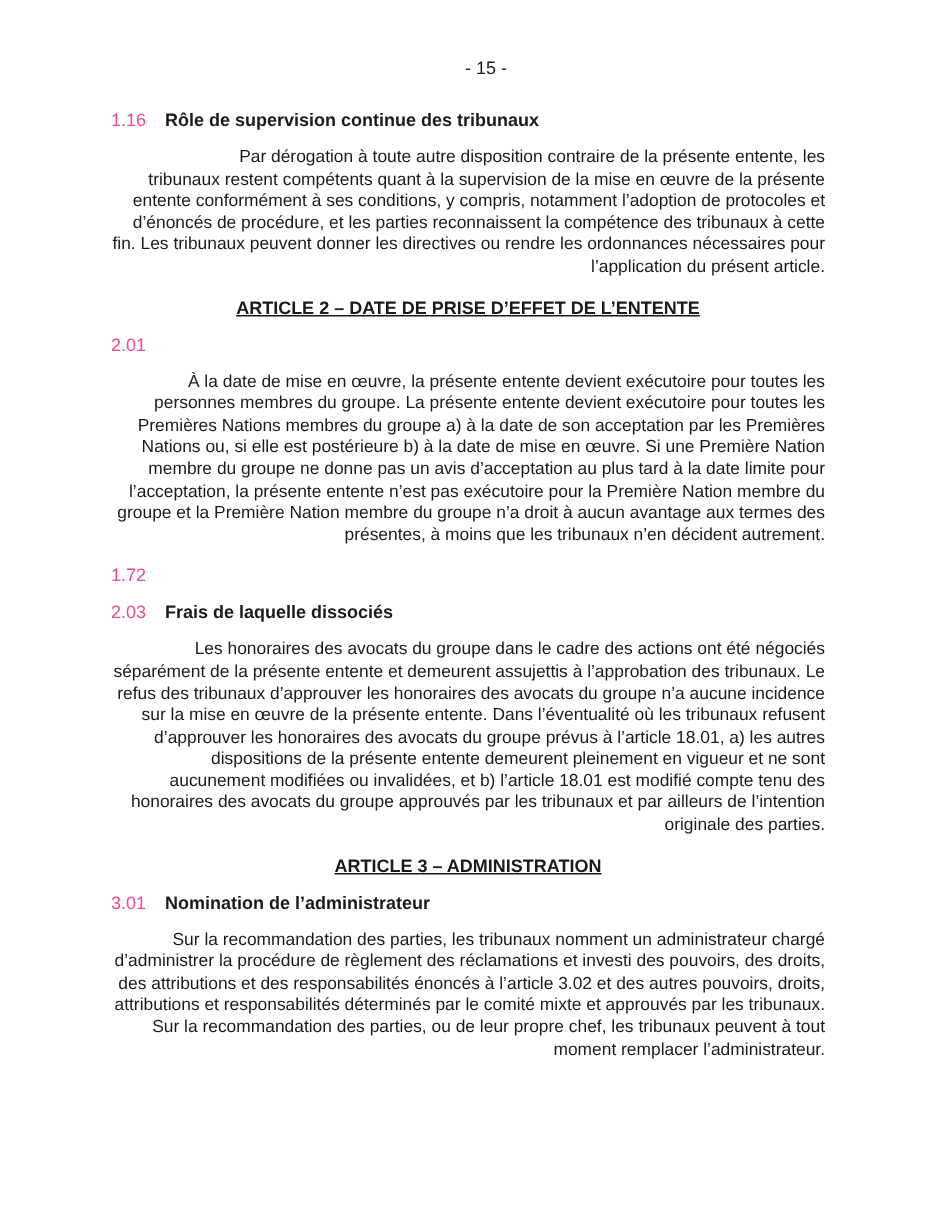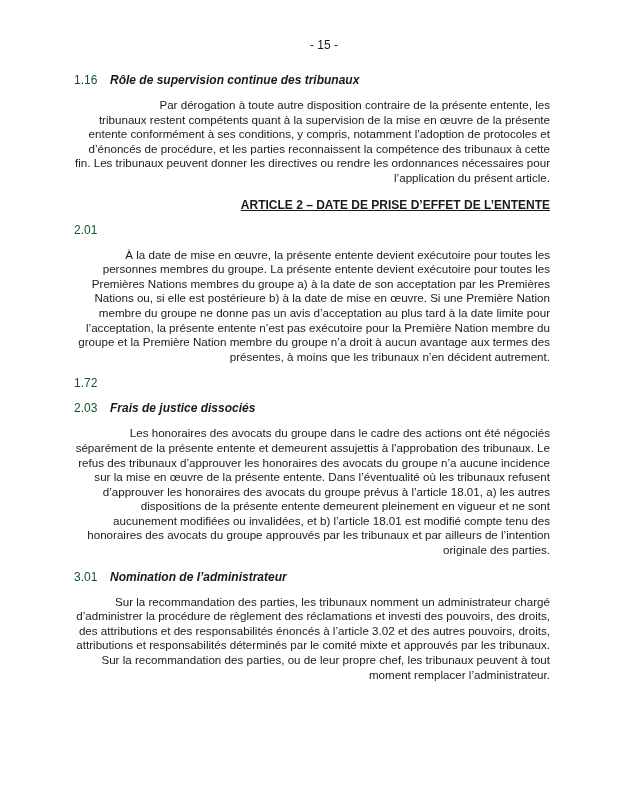--- a/index.html
+++ b/index.html
@@ -2,24 +2,24 @@
 <html><head>
 <meta charset="utf-8">
 <style>
   html, body { margin: 0; padding: 0; background: #ffffff; }
   body { width: 624px; height: 808px; overflow: hidden; position: relative;
          font-family: "Liberation Sans", sans-serif; color: #1a1a1a; }
   .page { position: absolute; left: 0; top: 0; width: 624px; height: 808px; }
   .page-num { position: absolute; top: 38px; left: 12px; width: 624px; text-align: center; font-size: 12px; }
   .content { position: absolute; left: 74px; top: 73px; width: 476px; }
   .sec-head { display: flex; font-size: 12px; line-height: 15px; margin: 0 0 10px 0; }
-  .sec-num { width: 36px; flex: 0 0 36px; color: #14532d; }
-  .sec-title { font-weight: bold; font-style: italic; }
+  .sec-num { width: 36px; flex: 0 0 36px; color: #ec4899; }
+  .sec-title { font-weight: bold; }
   .para { font-size: 11.6px; line-height: 14.6px; text-indent: 36px; margin: 0 0 12px 0; text-align: right; }
-  .article { text-align: right; font-weight: bold; text-decoration: underline; font-size: 12px; line-height: 15px; margin: 4px 0 10px 0; }
+  .article { text-align: center; font-weight: bold; text-decoration: underline; font-size: 12px; line-height: 15px; margin: 4px 0 10px 0; }
 </style>
 </head>
 <body>
 
 <div class="page">
   <div class="page-num">- 15 -</div>
 
   <div class="content">
 
     <div class="sec-head">
@@ -34,24 +34,25 @@
       <span class="sec-num">2.01</span>
     </div>
     <p class="para">À la date de mise en œuvre, la présente entente devient exécutoire pour toutes les personnes membres du groupe. La présente entente devient exécutoire pour toutes les Premières Nations membres du groupe a) à la date de son acceptation par les Premières Nations ou, si elle est postérieure b) à la date de mise en œuvre. Si une Première Nation membre du groupe ne donne pas un avis d’acceptation au plus tard à la date limite pour l’acceptation, la présente entente n’est pas exécutoire pour la Première Nation membre du groupe et la Première Nation membre du groupe n’a droit à aucun avantage aux termes des présentes, à moins que les tribunaux n’en décident autrement.</p>
 
     <div class="sec-head">
       <span class="sec-num">1.72</span>
     </div>
 
     <div class="sec-head">
       <span class="sec-num">2.03</span>
-      <span class="sec-title">Frais de justice dissociés</span>
+      <span class="sec-title">Frais de laquelle dissociés</span>
     </div>
     <p class="para">Les honoraires des avocats du groupe dans le cadre des actions ont été négociés séparément de la présente entente et demeurent assujettis à l’approbation des tribunaux. Le refus des tribunaux d’approuver les honoraires des avocats du groupe n’a aucune incidence sur la mise en œuvre de la présente entente. Dans l’éventualité où les tribunaux refusent d’approuver les honoraires des avocats du groupe prévus à l’article 18.01, a) les autres dispositions de la présente entente demeurent pleinement en vigueur et ne sont aucunement modifiées ou invalidées, et b) l’article 18.01 est modifié compte tenu des honoraires des avocats du groupe approuvés par les tribunaux et par ailleurs de l’intention originale des parties.</p>
 
+    <div class="article">ARTICLE 3 – ADMINISTRATION</div>
 
     <div class="sec-head">
       <span class="sec-num">3.01</span>
       <span class="sec-title">Nomination de l’administrateur</span>
     </div>
     <p class="para">Sur la recommandation des parties, les tribunaux nomment un administrateur chargé d’administrer la procédure de règlement des réclamations et investi des pouvoirs, des droits, des attributions et des responsabilités énoncés à l’article 3.02 et des autres pouvoirs, droits, attributions et responsabilités déterminés par le comité mixte et approuvés par les tribunaux. Sur la recommandation des parties, ou de leur propre chef, les tribunaux peuvent à tout moment remplacer l’administrateur.</p>
 
   </div>
 </div>
 

